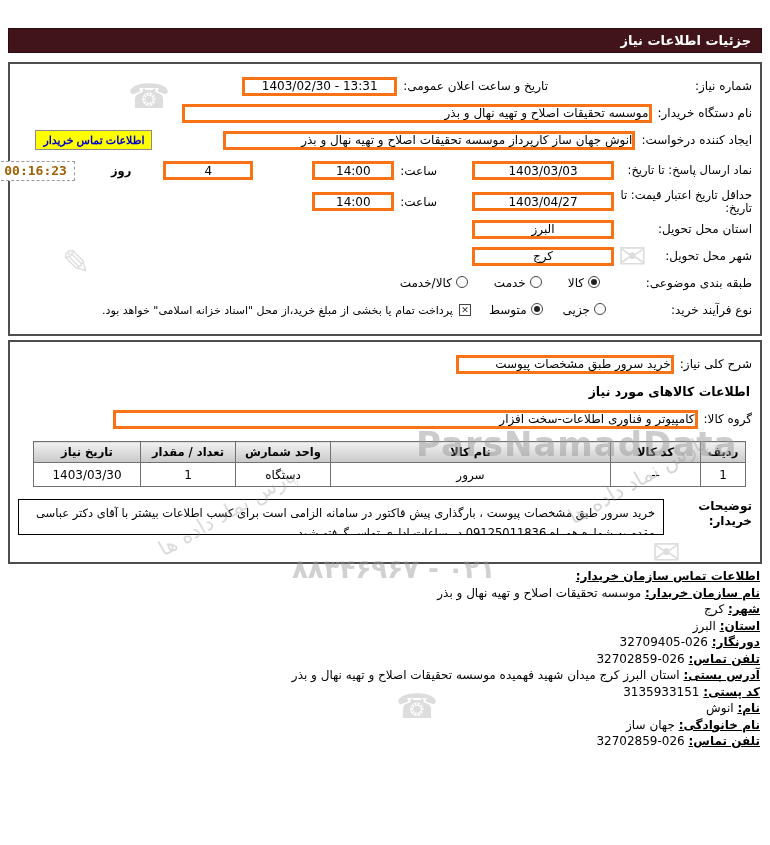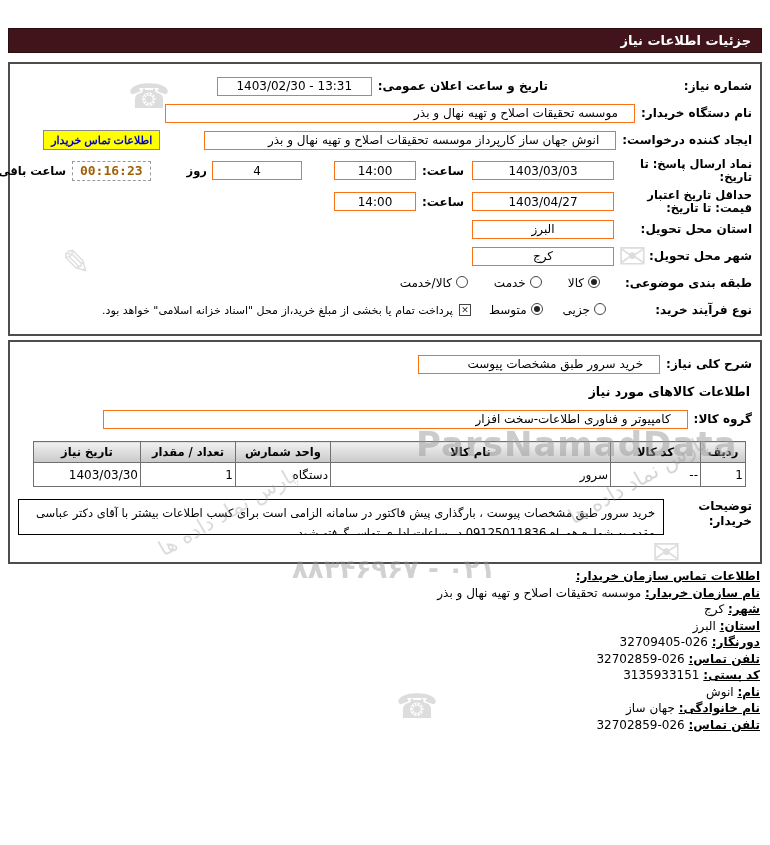--- a/index.html
+++ b/index.html
@@ -18,33 +18,33 @@
     background:#40141a;border:1px solid #2a0d11;color:#fff;
     font-size:13px;font-weight:bold;line-height:23px;padding:0 10px;z-index:1;
   }
   
   .box{position:absolute;right:8px;left:8px;border:2px solid #4d4d4d;padding:12px 8px 0;z-index:1;background:transparent}
   .box1{top:62px;height:274px}
   .box2{top:340px;height:224px}
   
   .frow{display:flex;align-items:center;min-height:20px;margin-bottom:7px}
   .frow.tall{min-height:27px;margin-bottom:4px}
-  .lbl{font-weight:bold;font-size:12px;white-space:nowrap;margin-left:6px}
+  .lbl{font-weight:normal;font-size:12px;white-space:nowrap;margin-left:6px}
   .lbl.plain{font-weight:bold;font-size:11.5px}
   .col1{width:132px;flex-shrink:0}
   .wrap{white-space:normal;line-height:13px;font-size:11.5px}
   .ibox{
-    height:19px;border:1px solid #f97316;background:#fff;font-size:12px;
-    padding:0 16px;display:flex;align-items:center;overflow:hidden;
-    white-space:nowrap;flex-shrink:0;
+    height:19px;border:3px solid #f97316;background:#fff;font-size:12px;
+    padding:0 0;display:flex;align-items:center;overflow:hidden;
+    white-space:nowrap;flex-shrink:0;margin-left:27px;
   }
   .c{justify-content:center}
   .ltr{direction:ltr}
   .w142{width:142px}.w155{width:155px}.w470{width:470px}.w412{width:412px}
-  .w82{width:82px}.w90{width:90px}.w218{width:242px}.w585{width:585px}
+  .w82{width:82px}.w90{width:90px}.w218{width:218px}.w585{width:585px}
   .mr66{margin-right:66px}.mr44{margin-right:44px}.mr32{margin-right:32px}
   .mr30{margin-right:30px}.mr18{margin-right:18px}.mr8{margin-right:8px}
   .mr6{margin-right:6px}.mr5{margin-right:5px}.mr26{margin-right:26px}.mr14{margin-right:14px}.mr20{margin-right:20px}
   .ybtn{
     background:#ffff00;border:1px solid #8a8a8a;color:#0000cc;
     font-family:Liberation Sans, sans-serif;font-size:11px;font-weight:bold;
     height:20px;padding:0 7px;cursor:pointer;white-space:nowrap;flex-shrink:0;
   }
   .timer{
     height:20px;border:1px dashed #999;padding:0 7px;display:flex;align-items:center;
@@ -61,21 +61,21 @@
   }
   .checkbox.crossed::before{content:"\2715"}
   .smallnote{font-size:11px;white-space:nowrap}
   
   .sec-title{font-size:12.5px;font-weight:bold;margin:2px 2px 10px}
   .items-table{border-collapse:collapse;table-layout:fixed;width:712px;margin:0 6px 12px 0;direction:rtl}
   .items-table th{
     border:1px solid #707070;background:linear-gradient(#f1f1f1,#c9c9c9);
     font-size:11.5px;font-weight:bold;height:21px;text-align:center;padding:0 2px;white-space:nowrap;overflow:hidden;
   }
-  .items-table td{border:1px solid #707070;font-size:12px;height:24px;text-align:right;padding:0 2px;white-space:nowrap;overflow:hidden;background:transparent}
+  .items-table td{border:1px solid #707070;font-size:12px;height:24px;text-align:center;padding:0 2px;white-space:nowrap;overflow:hidden;background:transparent}
   .note-row{display:flex;align-items:flex-start}
   .note-lbl{width:82px;flex-shrink:0;font-weight:bold;font-size:12px;white-space:normal;line-height:15px;margin-left:6px}
   .notebox{flex:1;height:36px;border:1px solid #000;font-size:11.5px;line-height:20px;padding:3px 8px;overflow:hidden;text-align:right;background:transparent}
   
   .contact{position:absolute;top:570px;right:10px;left:10px;z-index:1;font-size:12px}
   .cline{margin-bottom:3px;line-height:13.5px}
   .clbl{font-weight:bold;text-decoration:underline}
   .cval{font-weight:normal}
   
   .wm-layer{position:absolute;top:0;right:0;bottom:0;left:0;z-index:5;pointer-events:none}
@@ -247,20 +247,24 @@
   </div>
   <div class="cline">
     <span class="clbl">دورنگار:</span>
     <span class="cval">026-32709405</span>
   </div>
   <div class="cline">
     <span class="clbl">تلفن تماس:</span>
     <span class="cval">026-32702859</span>
   </div>
   <div class="cline">
+    <span class="clbl">آدرس پستی:</span>
+    <span class="cval">استان البرز کرج میدان شهید فهمیده موسسه تحقیقات اصلاح و تهیه نهال و بذر</span>
+  </div>
+  <div class="cline">
     <span class="clbl">کد پستی:</span>
     <span class="cval">3135933151</span>
   </div>
   <div class="cline">
     <span class="clbl">نام:</span>
     <span class="cval">انوش</span>
   </div>
   <div class="cline">
     <span class="clbl">نام خانوادگی:</span>
     <span class="cval">جهان ساز</span>

